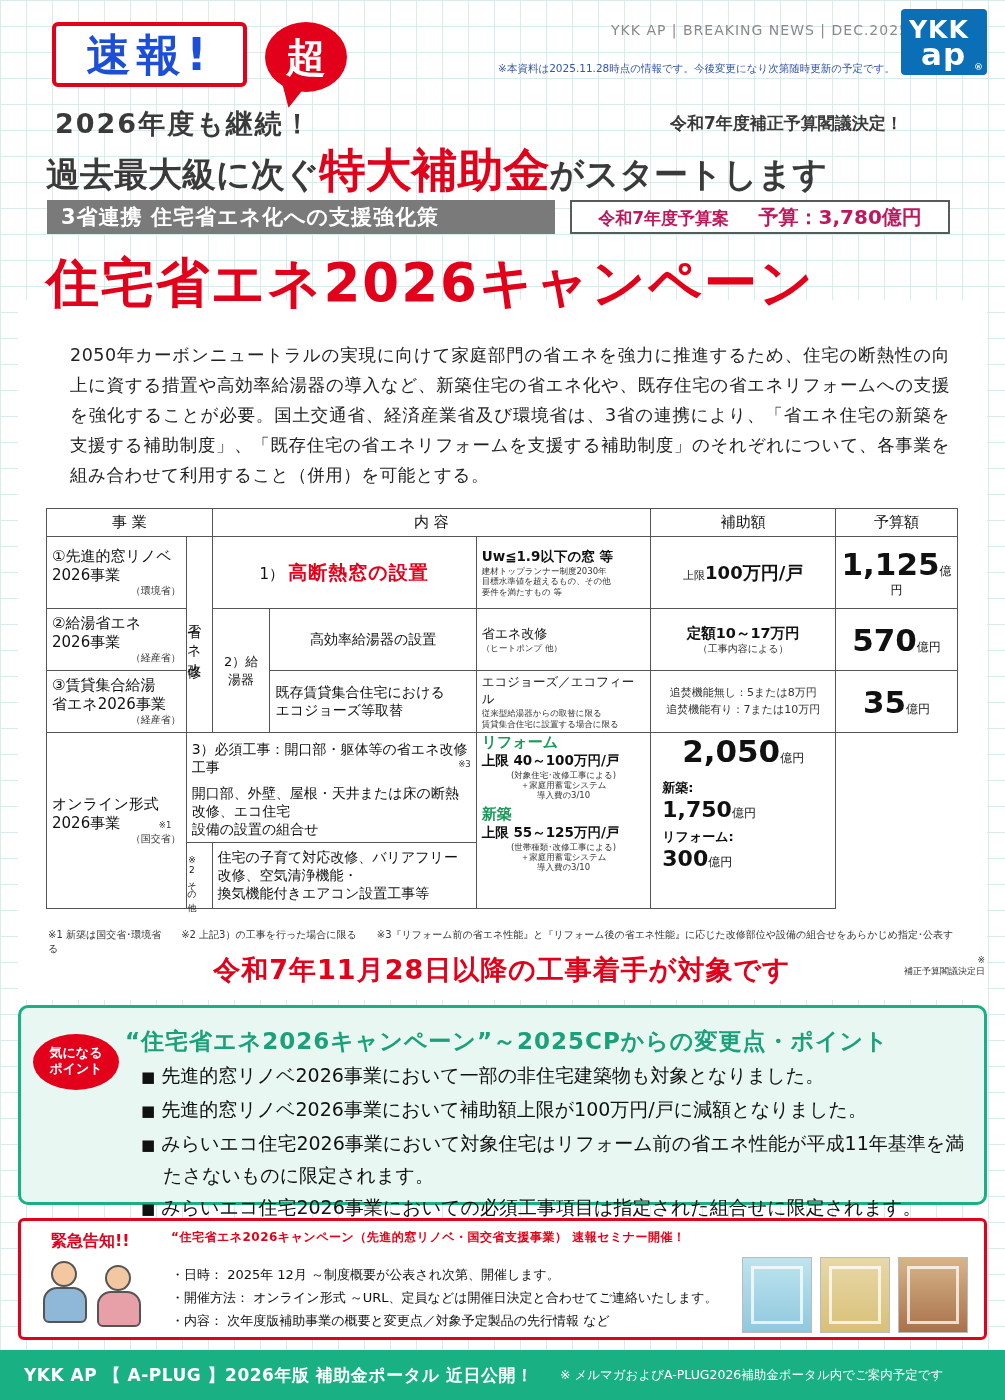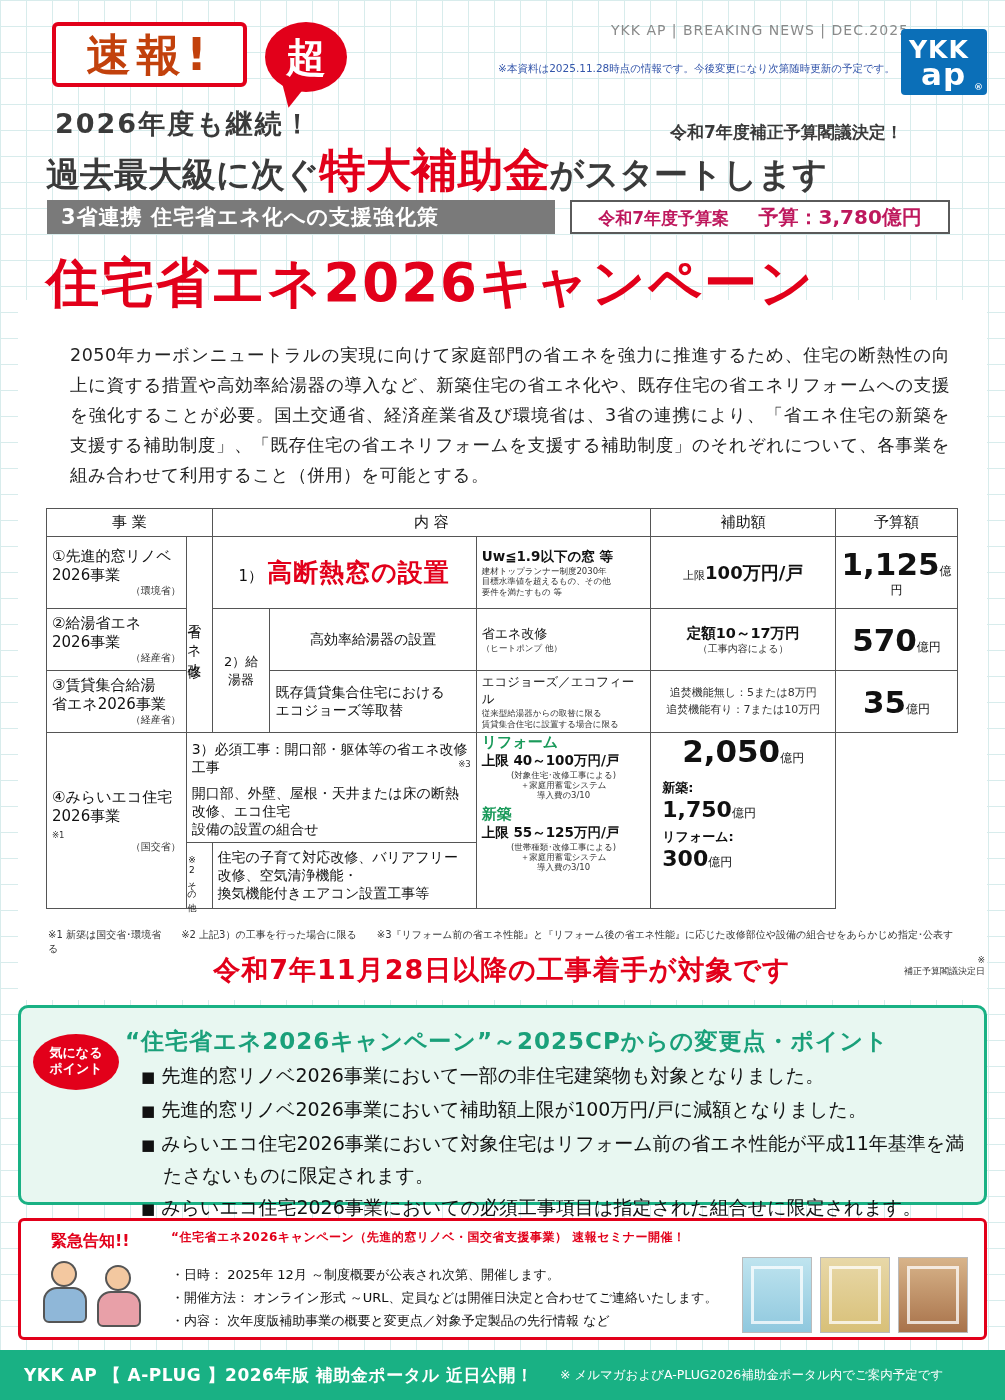--- a/index.html
+++ b/index.html
@@ -25,32 +25,32 @@
   
   .hdr-news {
     position:absolute; left:569px; top:22px; width:340px;
     text-align:right; font-size:14px; color:#8a8a8a; letter-spacing:1px;
   }
   .hdr-note {
     position:absolute; left:470px; top:62px; width:425px;
     text-align:right; font-size:10.5px; color:#3355aa;
   }
   .logo {
-    position:absolute; right:18px; top:29px; width:86px; height:66px;
+    position:absolute; right:18px; top:9px; width:86px; height:66px;
     background:#0b6fb8; border-radius:4px; color:#fff;
     font-weight:bold; line-height:1;
   }
   .logo .l1 { position:absolute; left:8px; top:8px; font-size:25px; letter-spacing:1px;}
   .logo .l2 { position:absolute; left:20px; top:30px; font-size:31px; letter-spacing:1px;}
   .logo .r  { position:absolute; right:4px; bottom:3px; font-size:9px; }
 
   .sokuho {
     position:absolute; left:52px; top:22px; width:195px; height:65px;
     border:4px solid #e2001a; border-radius:6px; background:#fff;
-    color:#c2410c; font-size:44px; font-weight:bold; text-align:center;
+    color:#1d4ed8; font-size:44px; font-weight:bold; text-align:center;
     line-height:58px; letter-spacing:6px;
   }
   .cho-wrap { position:absolute; left:255px; top:14px; width:110px; height:100px; }
   .cho {
     position:absolute; left:10px; top:8px; width:82px; height:70px;
     background:#e2001a; border-radius:50%;
     color:#fff; font-size:40px; font-weight:bold; text-align:center; line-height:70px;
   }
   .cho-tail {
     position:absolute; left:24px; top:70px; width:0; height:0;
@@ -65,21 +65,20 @@
   }
   .lead2 {
     position:absolute; left:46px; top:140px; font-size:34px; color:#3a3a3a;
     font-weight:bold; letter-spacing:0px;
   }
   .lead2 .big { color:#e2001a; font-size:46px; }
   .lead2 .tail { font-size:34px; color:#3a3a3a; }
   .kakugi {
     position:absolute; left:670px; top:112px; font-size:17px; color:#3a3a3a;
     font-weight:bold;
-    margin-top:9px;
   }
   .band3 {
     position:absolute; left:47px; top:200px; width:508px; height:34px;
     background:#7a7a7a; color:#fff; font-size:21px; font-weight:bold;
     line-height:34px; padding-left:14px; letter-spacing:1px;
   }
   .band-budget {
     position:absolute; left:570px; top:200px; width:380px; height:34px;
     border:2px solid #5a5a5a; background:#fff; color:#be185d;
     font-size:17px; font-weight:bold; line-height:30px; text-align:center;
@@ -103,21 +102,21 @@
   }
   table.main td, table.main th {
     border:1px solid #555; padding:3px 5px; vertical-align:middle;
   }
   table.main th { font-weight:normal; font-size:15px; text-align:center; padding:4px; }
   .hdr-row th { border-top:none; border-left:none; border-right:none; }
   .vert {
     writing-mode:vertical-rl; text-orientation:upright;
     letter-spacing:2px; font-size:14px; line-height:1.15;
   }
-  .redbig { color:#e2001a; font-size:25px; font-weight:bold; letter-spacing:1px; }
+  .redbig { color:#e2001a; font-size:19px; font-weight:bold; letter-spacing:1px; }
   .cell-title { font-size:15px; }
   .small { font-size:10px; line-height:1.25; color:#333; }
   .xsmall { font-size:8.5px; line-height:1.2; color:#333; }
   .amt-big { font-size:31px; font-weight:bold; }
   .amt-mid { font-size:18px; font-weight:bold; }
   .unit { font-size:12px; font-weight:normal; }
   .green { color:#1a9a5a; font-weight:bold; font-size:15px; }
   .tnote {
     position:absolute; left:48px; top:928px; width:910px;
     font-size:10px; color:#333;
@@ -298,21 +297,21 @@
         <div class="small" style="font-size:11px; white-space:pre-line; line-height:1.5">追焚機能無し：5または8万円
 追焚機能有り：7または10万円</div>
       </td>
       <td style="text-align:center">
         <span class="amt-big">35</span><span class="unit">億円</span>
       </td>
     </tr>
 
     <tr>
       <td rowspan="2" style="height:160px; vertical-align:middle">
-        <div class="cell-title" style="white-space:pre-line; display:inline-block">④みらいエコ住宅
+        <div class="cell-title" style="white-space:pre-line; display:inline-block">オンライン形式
 2026事業</div><span class="xsmall">※1</span>
         <div class="small" style="text-align:right">（国交省）</div>
       </td>
       <td colspan="3" style="height:82px; vertical-align:top; padding-top:8px">
         <div style="font-size:14px">
           <span>3）必須工事：開口部・躯体等の省エネ改修工事</span>
           <span class="xsmall" style="float:right">※3</span>
         </div>
         <div style="font-size:14px; white-space:pre-line; margin-top:8px">開口部、外壁、屋根・天井または床の断熱改修、エコ住宅
 設備の設置の組合せ</div>

